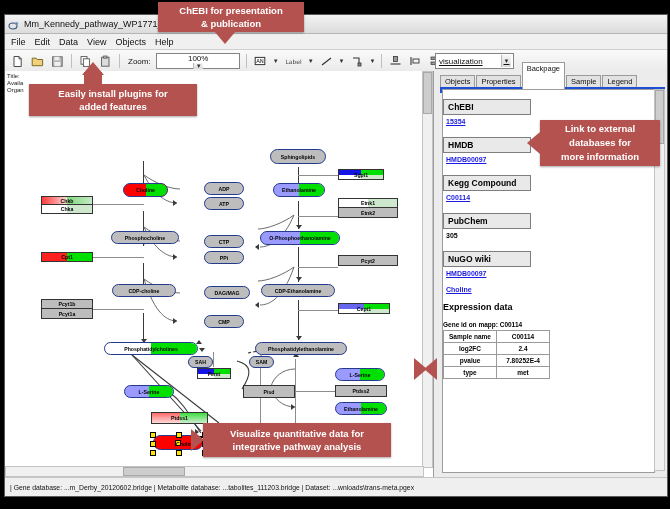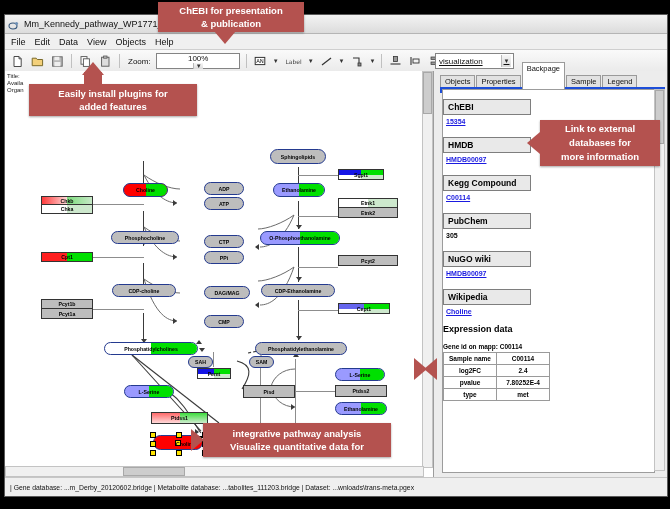--- a/index.html
+++ b/index.html
@@ -483,22 +483,22 @@
           </div>
 
           <div class="callout" style="left:24px;top:13px;width:168px;height:32px;font-size:9.5px;line-height:13px;
                        display:flex;flex-direction:column;align-items:center;justify-content:center;">
             <span class="ct">Easily install plugins for</span>
             <span class="ct">added features</span>
           </div>
 
           <div class="callout" style="left:198px;top:352px;width:188px;height:34px;font-size:9.5px;line-height:13px;
                        display:flex;flex-direction:column;align-items:center;justify-content:center;">
+            <span class="ct">Visualize quantitative data  for</span>
             <span class="ct">integrative pathway analysis</span>
-            <span class="ct">Visualize quantitative data  for</span>
           </div>
           <div class="tri tri-r" style="left:186px;top:358px;"></div>
 
         </div>
 
         <div class="sb" style="right:0;top:0;width:9px;bottom:9px;">
           <div class="thumb" style="left:0;right:0;top:0;height:40px;"></div>
         </div>
         <div class="sb" style="left:0;right:9px;bottom:0;height:9px;">
           <div class="thumb" style="top:0;bottom:0;left:28%;width:60px;"></div>
@@ -526,21 +526,20 @@
 
             <div class="dbhead">Kegg Compound</div>
             <a class="dblink">C00114</a>
 
             <div class="dbhead">PubChem</div>
             <span class="dbplain">305</span>
 
             <div class="dbhead">NuGO wiki</div>
             <a class="dblink">HMDB00097</a>
 
-            <div class="dbhead">Wikipedia</div>
             <a class="dblink">Choline</a>
 
             <div class="exphead">Expression data</div>
             <div class="geneid">Gene id on mapp: C00114</div>
 
             <table class="exp">
               <tbody>
                   <tr>
                 <td>Sample name</td>
                 <td>C00114</td>

